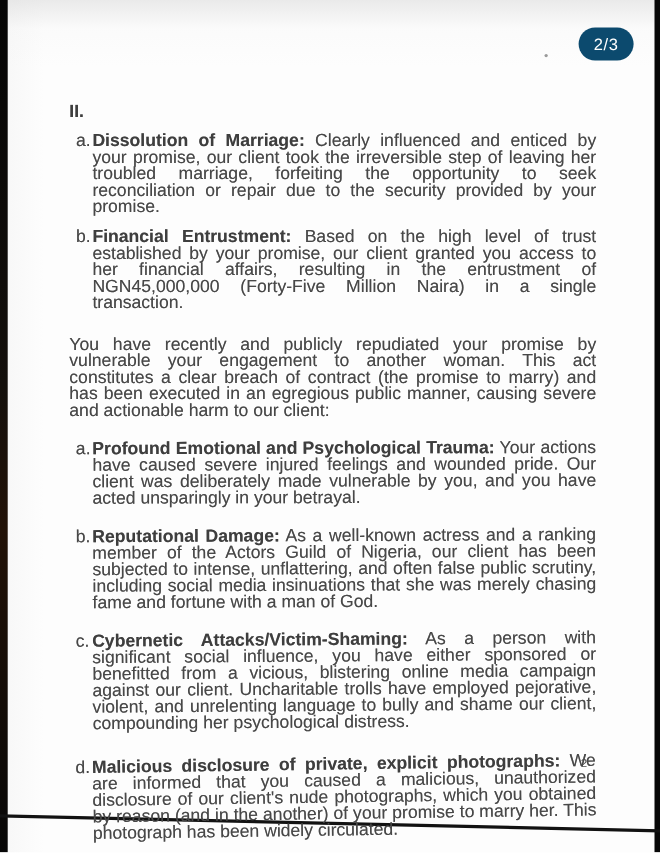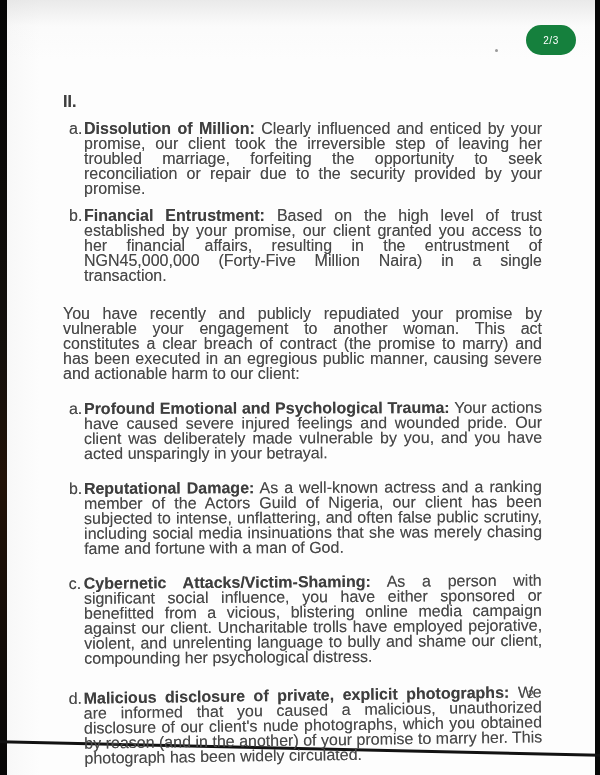--- a/index.html
+++ b/index.html
@@ -18,22 +18,22 @@
   }
   
   .edge-left{position:absolute;left:0;top:0;width:7px;height:775px;
     background:linear-gradient(180deg,#050505 0%,#14100c 45%,#221207 62%,#070707 100%);}
   .edge-right{position:absolute;right:0;top:0;width:5px;height:775px;background:#080808;}
   .paper-bottom-edge{position:absolute;left:-6px;top:747px;width:612px;height:3px;
     background:#121212;transform:rotate(1.3deg);}
   
   .badge{
     position:absolute;top:25px;right:24px;width:50px;height:30px;border-radius:16px;
-    background:#15803d;color:#ffffff;display:flex;align-items:center;justify-content:center;
-    font-size:10px;letter-spacing:.5px;
+    background:#0c4a6e;color:#ffffff;display:flex;align-items:center;justify-content:center;
+    font-size:15px;letter-spacing:.5px;
   }
   .artifact-dot{position:absolute;left:495px;top:49px;width:3px;height:3px;border-radius:50%;background:#9a9a9a;}
   
   .content{
     position:absolute;left:0;top:0;width:600px;box-sizing:border-box;
     padding:94px 58px 0 63px;
     color:#484848;font-size:16px;line-height:15px;
     filter:blur(.3px);
     text-shadow:0 0 .5px rgba(70,70,70,.55);
   }
@@ -66,21 +66,21 @@
   <div class="edge-right"></div>
   <div class="paper-bottom-edge"></div>
 
   <div class="content">
       <div class="section">
         <div class="heading">
           <span class="num">II.</span>
         </div>
         <div class="item">
           <span class="letter">a.</span>
-          <span class="body"><span class="label">Dissolution of Million:</span> <span>Clearly influenced and enticed by your promise, our client took the irreversible step of leaving her troubled marriage, forfeiting the opportunity to seek reconciliation or repair due to the security provided by your promise.</span></span>
+          <span class="body"><span class="label">Dissolution of Marriage:</span> <span>Clearly influenced and enticed by your promise, our client took the irreversible step of leaving her troubled marriage, forfeiting the opportunity to seek reconciliation or repair due to the security provided by your promise.</span></span>
         </div>
         <div class="item">
           <span class="letter">b.</span>
           <span class="body"><span class="label">Financial Entrustment:</span> <span>Based on the high level of trust established by your promise, our client granted you access to her financial affairs, resulting in the entrustment of NGN45,000,000 (Forty-Five Million Naira) in a single transaction.</span></span>
         </div>
       </div>
       <div class="section">
         <p class="intro">You have recently and publicly repudiated your promise by vulnerable your engagement to another woman. This act constitutes a clear breach of contract (the promise to marry) and has been executed in an egregious public manner, causing severe and actionable harm to our client:</p>
         <div class="item">
           <span class="letter">a.</span>

